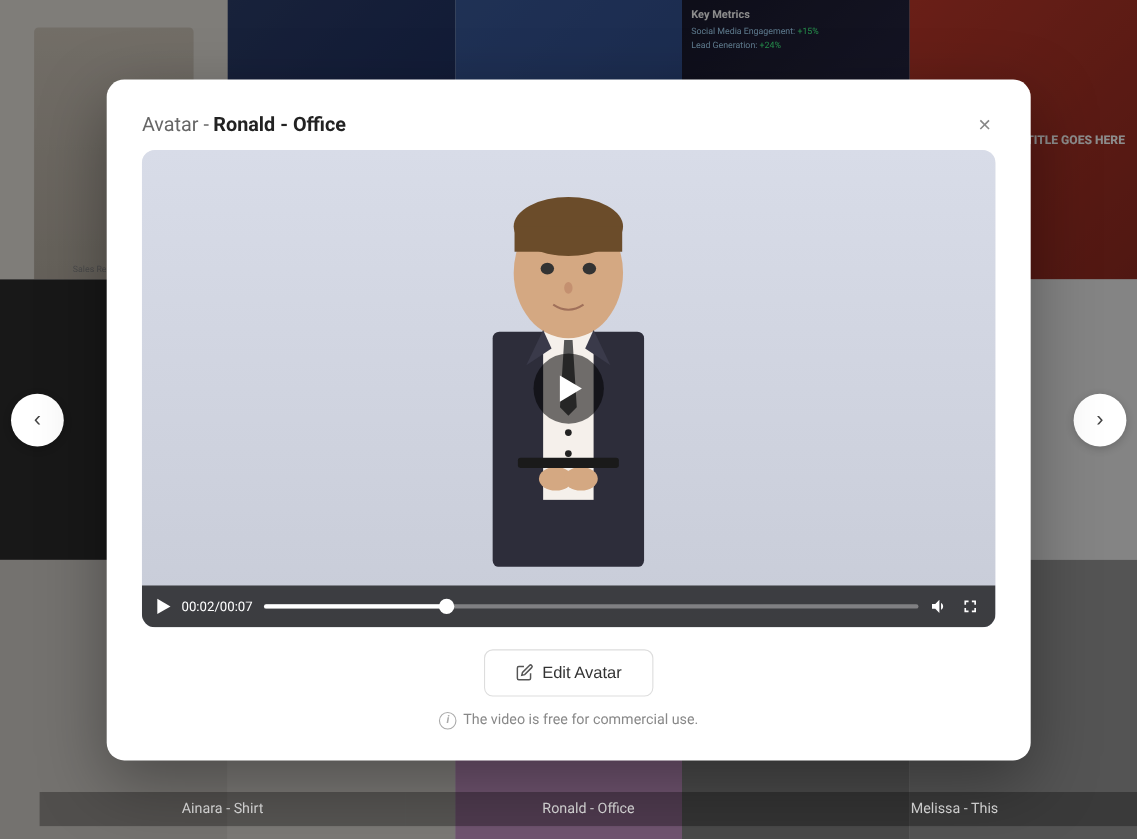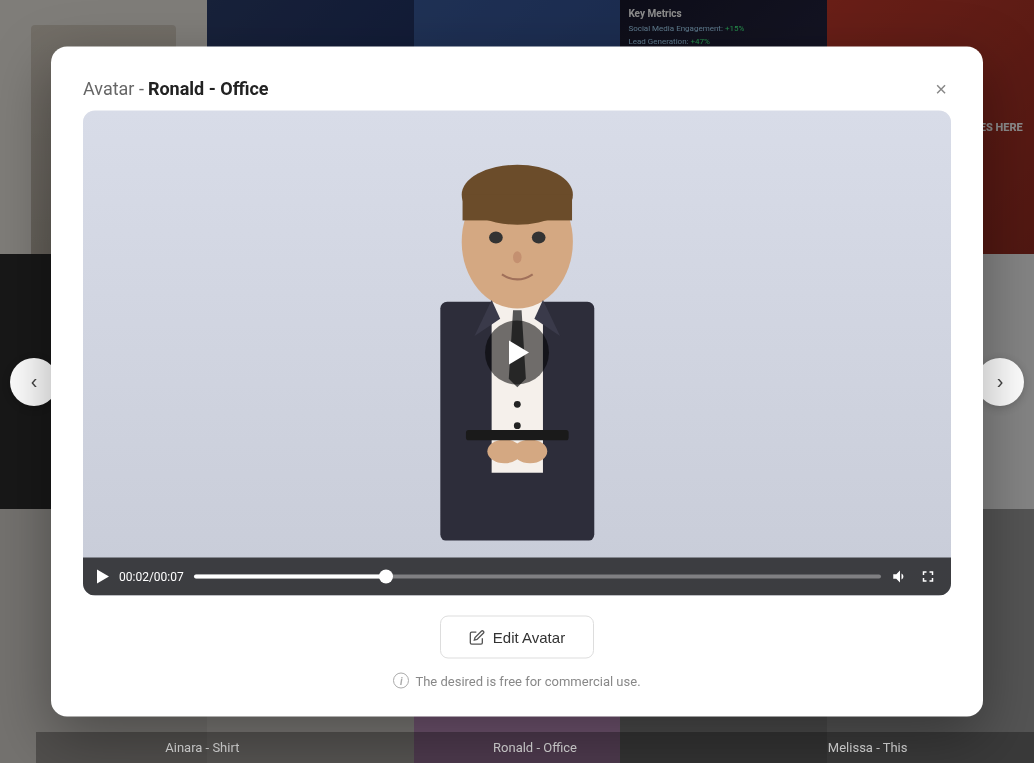--- a/index.html
+++ b/index.html
@@ -43,21 +43,21 @@
     }
 
     
     .modal {
       position: absolute;
       top: 50%;
       left: 50%;
       transform: translate(-50%, -50%);
       background: #fff;
       border-radius: 16px;
-      width: 932px;
+      width: 840px;
       padding: 28px 32px 28px 32px;
       z-index: 10;
       box-shadow: 0 20px 60px rgba(0,0,0,0.35);
     }
 
     .modal-header {
       display: flex;
       align-items: center;
       justify-content: space-between;
       margin-bottom: 8px;
@@ -295,21 +295,21 @@
       z-index: 5;
       font-size: 20px;
       color: #444;
     }
     .nav-arrow-left { left: 10px; }
     .nav-arrow-right { right: 10px; }
 
     
     .bottom-labels {
       position: absolute;
-      bottom: 0;
+      bottom: 12px;
       left: 0;
       right: 0;
       display: flex;
       z-index: 3;
       padding-left: 36px;
     }
     .bottom-label {
       flex: 1;
       text-align: center;
       padding: 8px 0;
@@ -336,21 +336,21 @@
     </div>
   </div>
   <div class="bg-card bg-card-3">
     <div style="display:flex;flex-direction:column;align-items:center;justify-content:center;height:100%;padding:8px;">
       <div style="font-size:11px;font-weight:600;color:white;text-align:center;">Bi-Weekly<br>Meeting Recap</div>
     </div>
   </div>
   <div class="bg-card bg-card-4">
     <div style="display:flex;flex-direction:column;justify-content:flex-start;height:100%;padding:8px;">
       <div style="font-size:10px;font-weight:700;color:white;margin-bottom:4px;">Key Metrics</div>
-      <div style="font-size:8px;color:#adf;line-height:1.6;">Social Media Engagement: <span style="color:#4f8;margin-top:12px;">+15%</span><br>Lead Generation: <span style="color:#4f8;">+47%</span></div>
+      <div style="font-size:8px;color:#adf;line-height:1.6;">Social Media Engagement: <span style="color:#4f8;margin-top:12px;">+15%</span><br>Lead Generation: <span style="color:#4f8;">+24%</span></div>
     </div>
   </div>
   <div class="bg-card bg-card-5">
     <div style="display:flex;flex-direction:column;justify-content:center;height:100%;padding:8px;">
       <div style="font-size:11px;font-weight:800;color:white;text-align:center;">FIRST TEXT NEWS TITLE GOES HERE</div>
     </div>
   </div>
 
   <div class="bg-card" style="background:#2d2d2d;"></div>
   <div class="bg-card" style="background:#1a1a2e;">
@@ -468,21 +468,21 @@
       <svg width="16" height="16" viewBox="0 0 24 24" fill="none" stroke="#555" stroke-width="2">
         <path d="M11 4H4a2 2 0 00-2 2v14a2 2 0 002 2h14a2 2 0 002-2v-7"></path>
         <path d="M18.5 2.5a2.121 2.121 0 013 3L12 15l-4 1 1-4 9.5-9.5z"></path>
       </svg>
       <span>Edit Avatar</span>
     </button>
   </div>
 
   <div class="commercial-note">
     <span class="info-icon">i</span>
-    <span>The desired is free for commercial use.</span>
+    <span>The video is free for commercial use.</span>
   </div>
 </div>
 
 <div class="bottom-labels">
   <div class="bottom-label">Ainara - Shirt</div>
   <div class="bottom-label">Ronald - Office</div>
   <div class="bottom-label">Melissa - This</div>
 </div>
 
 </body></html>

